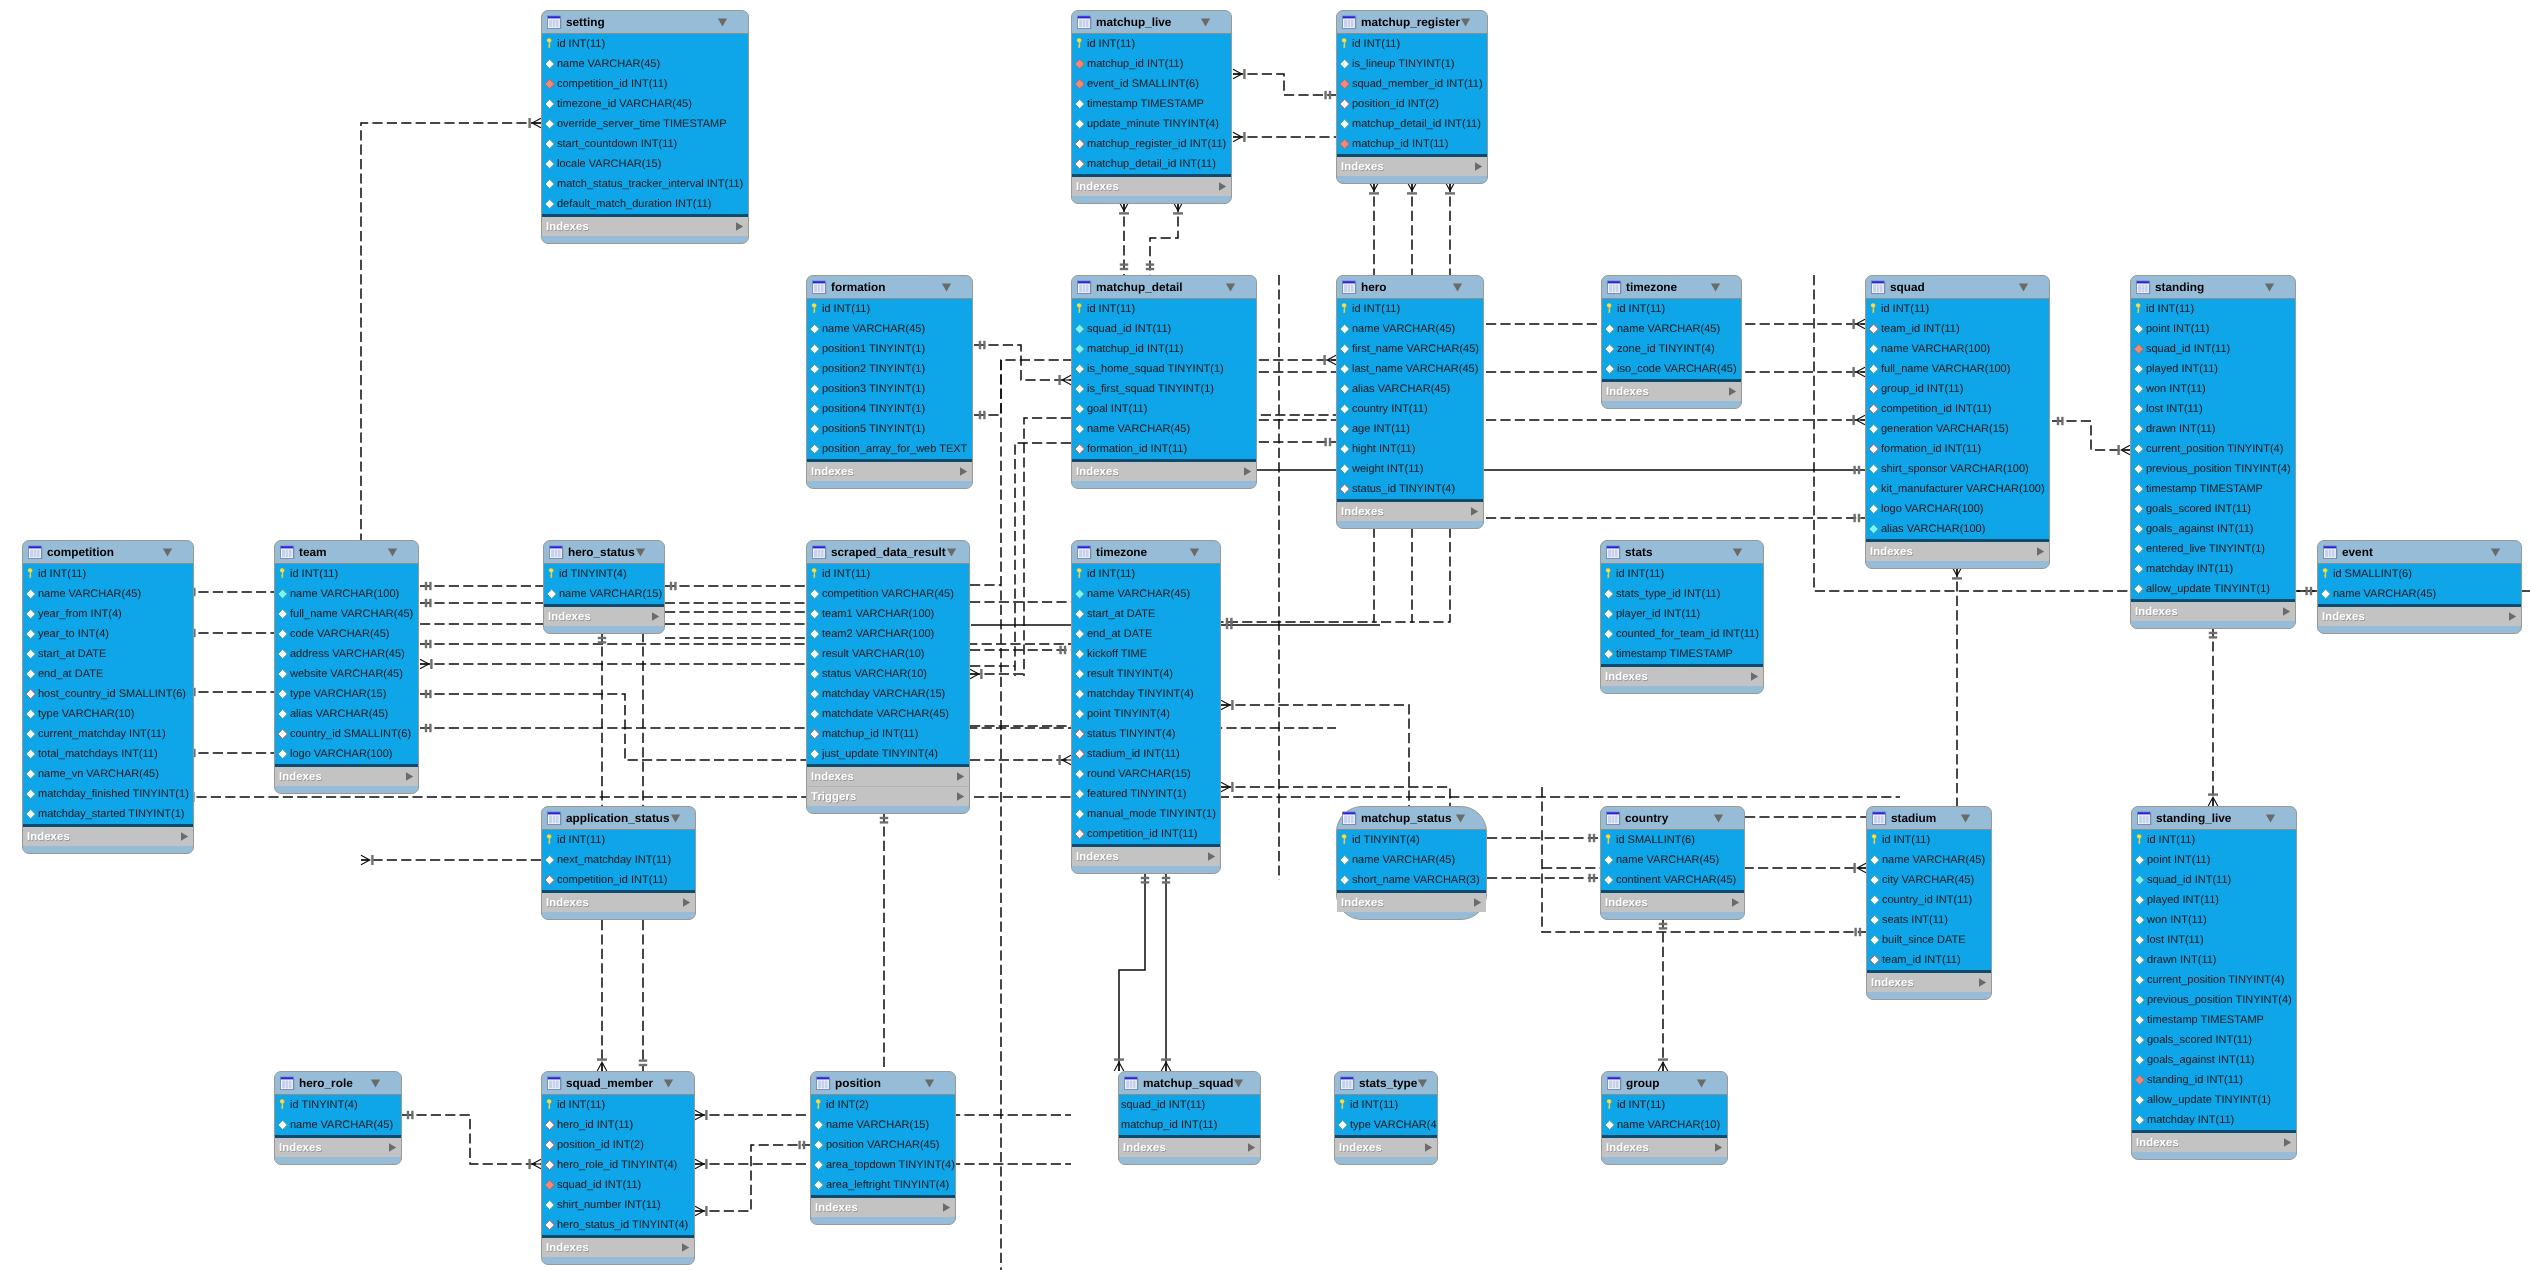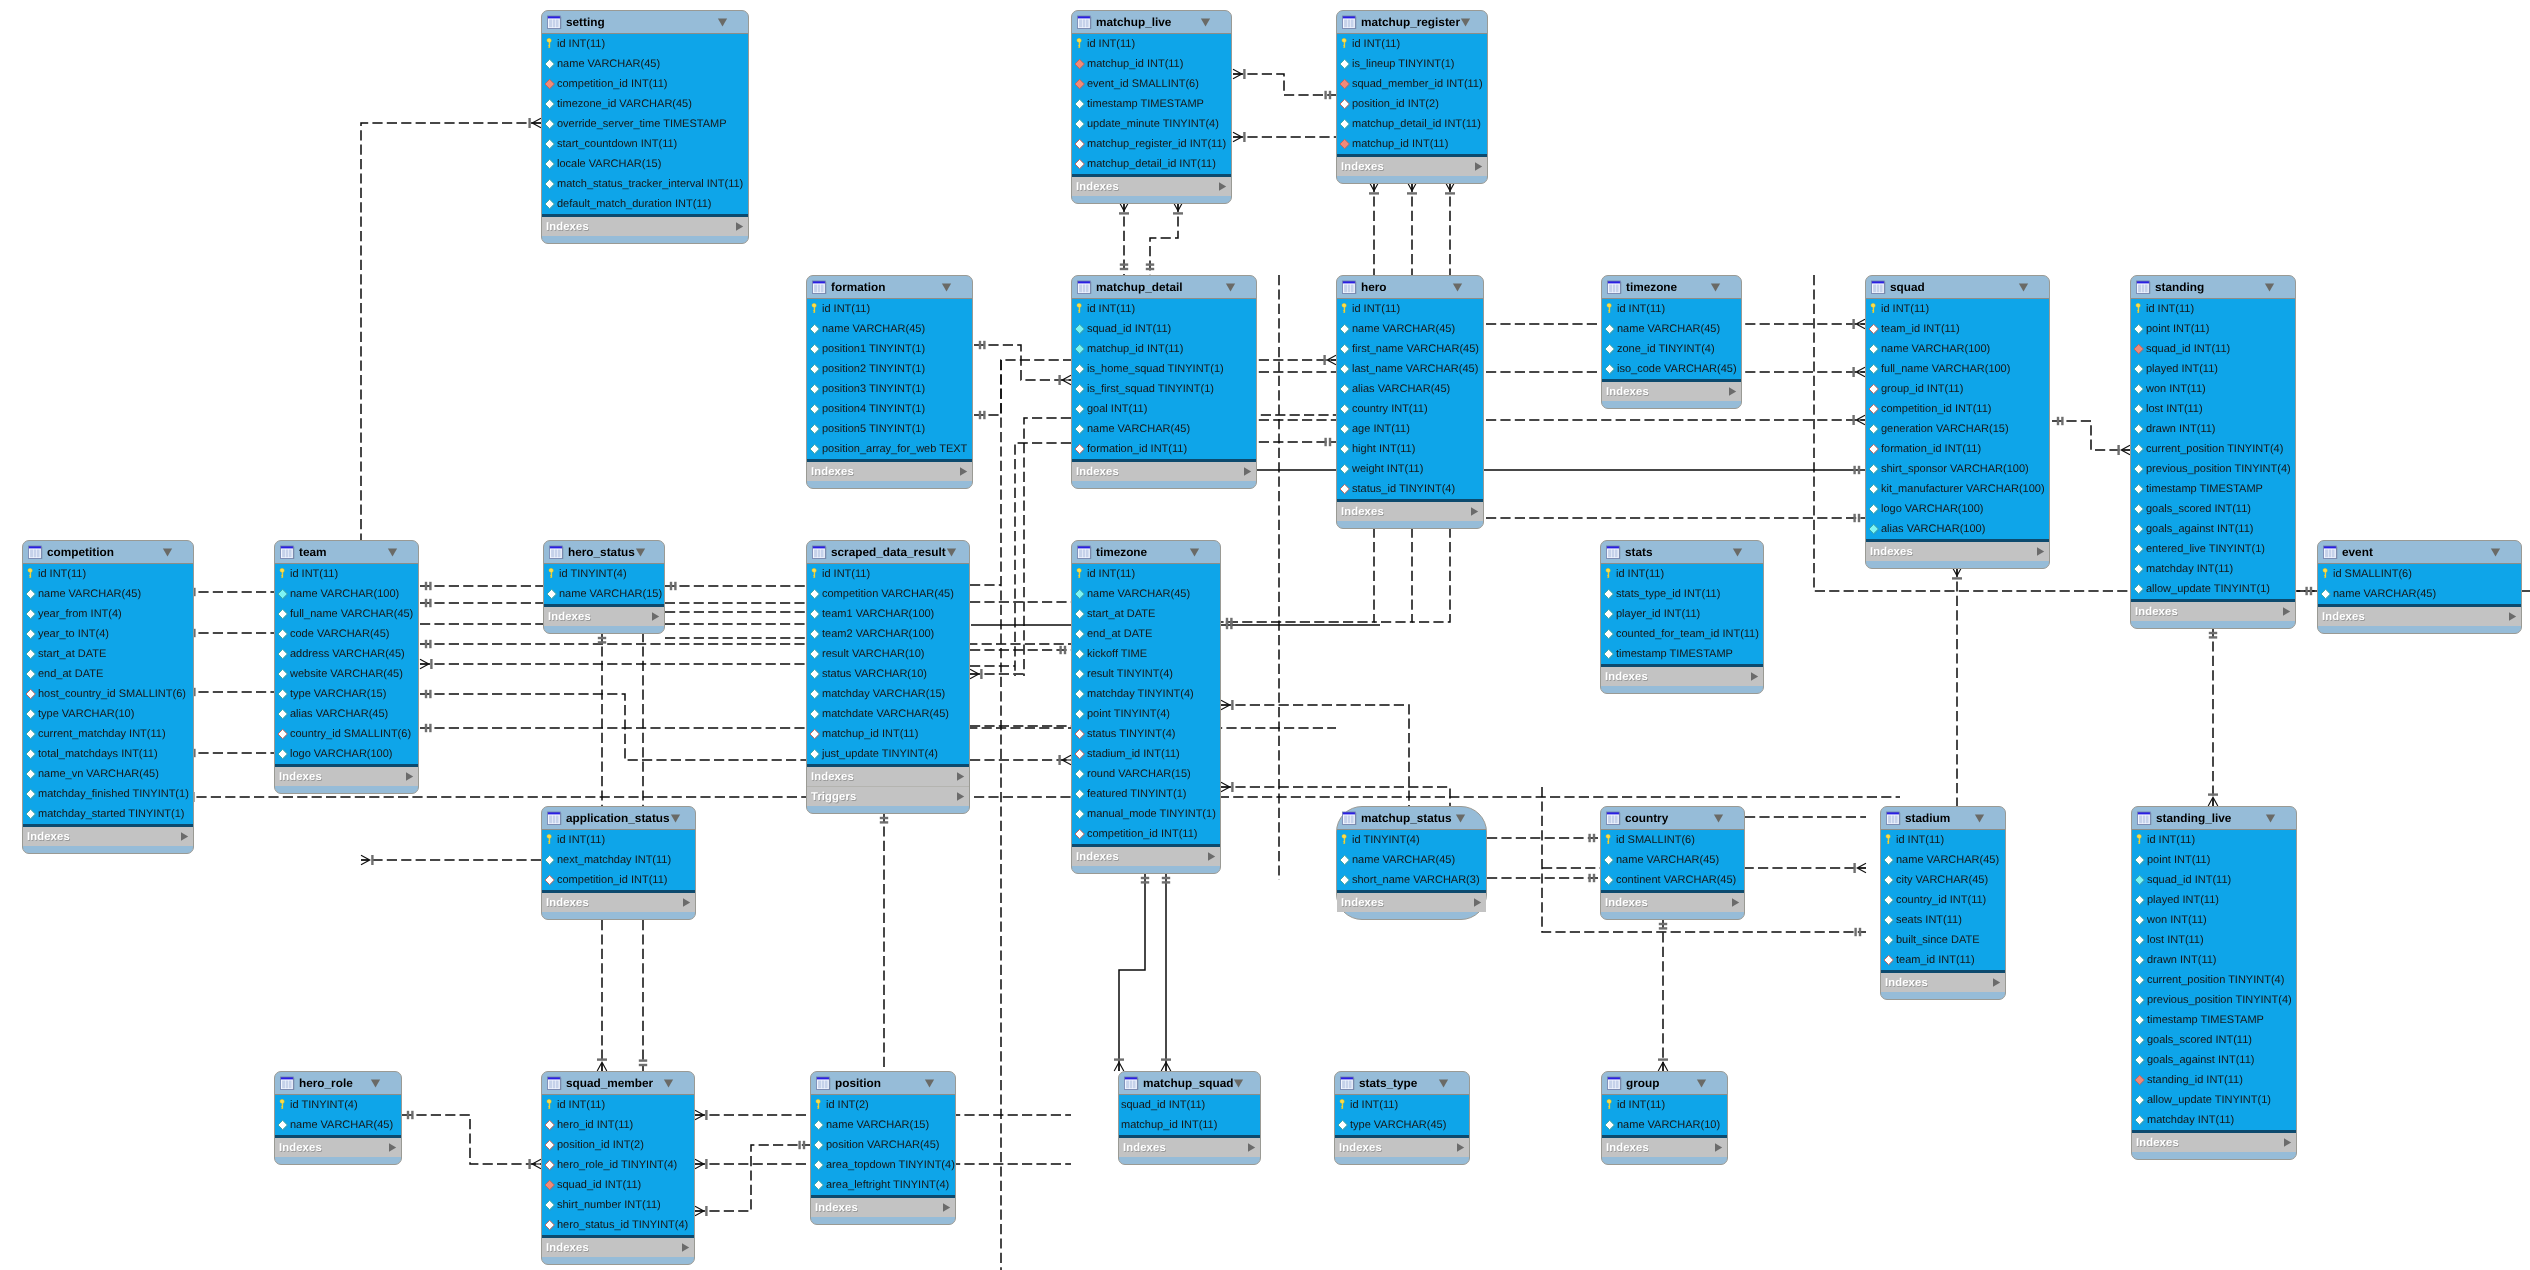--- a/index.html
+++ b/index.html
@@ -1928,21 +1928,21 @@
         </div>
       </div>
       <div class="sect">
         <span class="sect-label">Indexes</span>
         <span class="sect-arrow"><svg width="11" height="11" viewBox="0 0 11 11">
             <path d="M2.0 1.3 L9.2 5.5 L2.0 9.7 Z" fill="#6b6b6b"></path>
           </svg></span>
       </div>
       <div class="tbl-foot"></div>
     </div>
-    <div class="tbl" style="left: 1866px; top: 806px; width: 126px; margin-left: 14px;">
+    <div class="tbl" style="left: 1866px; top: 806px; width: 126px;">
       <div class="tbl-hdr">
         <span class="tbl-ico"><svg width="15" height="15" viewBox="0 0 15 15">
             <rect x="1.6" y="1.9" width="12.6" height="12.0" fill="#65707d" opacity="0.8"></rect>
             <rect x="0.5" y="1.0" width="12.8" height="12.5" fill="#f2f6ff"></rect>
             <rect x="0.5" y="1.0" width="12.8" height="2.4" fill="#2a1fe3"></rect>
             <g fill="#c6d2ea">
               <rect x="2.1" y="4.5" width="3.2" height="7.8"></rect>
               <rect x="5.9" y="4.5" width="2.3" height="7.8"></rect>
               <rect x="8.8" y="4.5" width="2.8" height="7.8"></rect>
             </g>
@@ -2354,21 +2354,21 @@
         </div>
       </div>
       <div class="sect">
         <span class="sect-label">Indexes</span>
         <span class="sect-arrow"><svg width="11" height="11" viewBox="0 0 11 11">
             <path d="M2.0 1.3 L9.2 5.5 L2.0 9.7 Z" fill="#6b6b6b"></path>
           </svg></span>
       </div>
       <div class="tbl-foot"></div>
     </div>
-    <div class="tbl" style="left: 1334px; top: 1071px; width: 136px; text-align: right;">
+    <div class="tbl" style="left: 1334px; top: 1071px; width: 104px; text-align: right;">
       <div class="tbl-hdr">
         <span class="tbl-ico"><svg width="15" height="15" viewBox="0 0 15 15">
             <rect x="1.6" y="1.9" width="12.6" height="12.0" fill="#65707d" opacity="0.8"></rect>
             <rect x="0.5" y="1.0" width="12.8" height="12.5" fill="#f2f6ff"></rect>
             <rect x="0.5" y="1.0" width="12.8" height="2.4" fill="#2a1fe3"></rect>
             <g fill="#c6d2ea">
               <rect x="2.1" y="4.5" width="3.2" height="7.8"></rect>
               <rect x="5.9" y="4.5" width="2.3" height="7.8"></rect>
               <rect x="8.8" y="4.5" width="2.8" height="7.8"></rect>
             </g>

